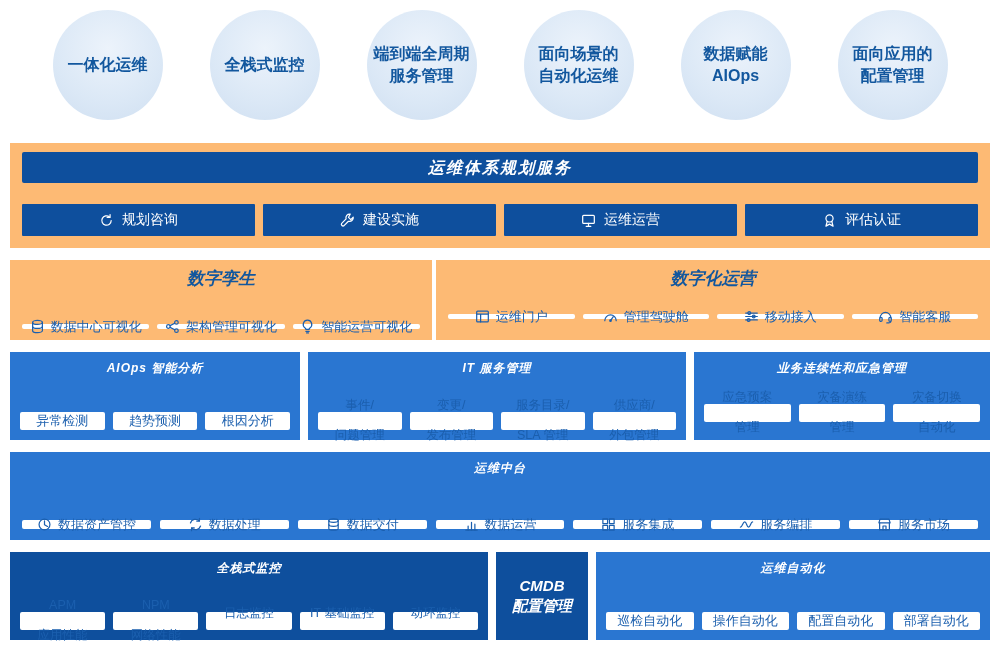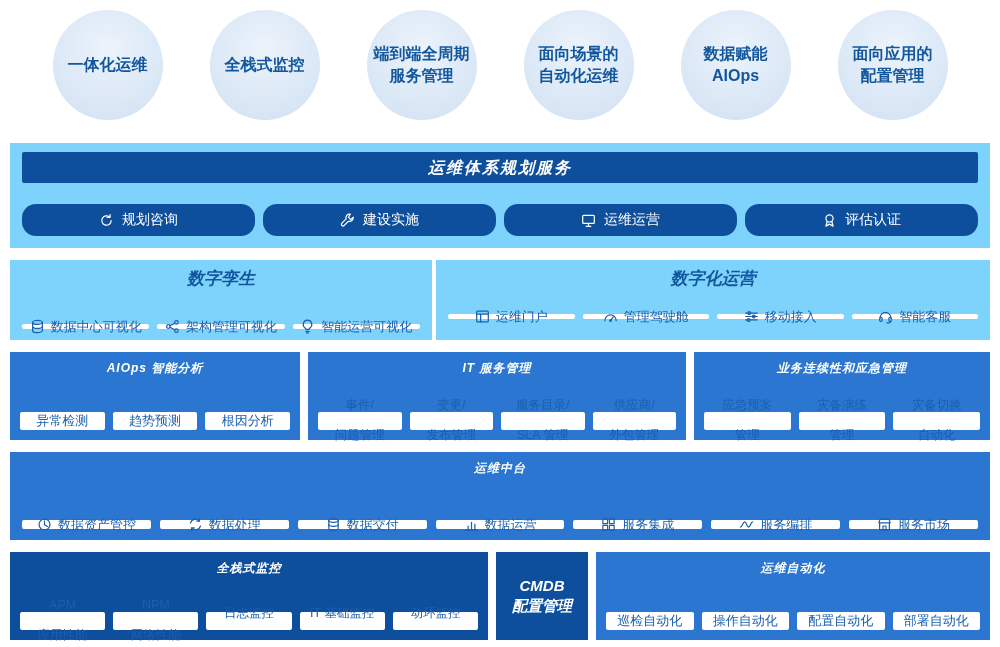--- a/index.html
+++ b/index.html
@@ -11,51 +11,51 @@
   
   .circles{position:absolute;top:10px;left:0;width:1000px;display:flex;justify-content:center;gap:47px}
   .circle{
     width:110px;height:110px;border-radius:50%;
     background:radial-gradient(circle at 50% 35%, #ecf3fb 0%, #dbe8f6 60%, #cfdff1 100%);
     display:flex;flex-direction:column;align-items:center;justify-content:center;
     color:#12579e;font-weight:bold;font-size:16px;text-align:center;line-height:1.4;
   }
   
   .panel{position:absolute;display:flex;flex-direction:column;justify-content:space-between}
-  .gray-panel{background:#7dd3fc}
+  .gray-panel{background:#fdba74}
   .blue-panel{background:#2a76d1}
   .navy-panel{background:#0e4f9d}
   .sec-title{text-align:center;font-weight:bold;font-style:italic;flex:none}
   .sec-title.on-gray{color:#12579e;font-size:17px}
   .sec-title.on-blue{color:#fff;font-size:12px;letter-spacing:1px}
   .items{display:flex;gap:8px}
   .items>div{flex:1}
   
   .witem{
     background:#fff;color:#1b5fae;border-radius:2px;font-size:13px;
     display:flex;align-items:center;justify-content:center;gap:6px;white-space:nowrap;margin-top:24px;
   }
   .witem.two{flex-direction:column;gap:14px;line-height:1.25;font-size:12.5px;white-space:normal;text-align:center}
   
   .navy-btn{
-    background:#0e4f9d;color:#fff;border-radius:14px;font-size:14px;height:32px;
+    background:#0e4f9d;color:#fff;border-radius:1px;font-size:14px;height:32px;
     display:flex;align-items:center;justify-content:center;gap:8px;
   }
   .hdr-bar{
     background:#0e4f9d;color:#fff;font-weight:bold;font-style:italic;font-size:16px;
     height:31px;line-height:31px;text-align:center;letter-spacing:2px;border-radius:2px;
   }
   
   .r2{left:10px;top:143px;width:980px;height:105px;padding:9px 12px 12px}
   .r3a{left:10px;top:260px;width:422px;height:80px;padding:7px 12px 11px}
   .r3b{left:436px;top:260px;width:554px;height:80px;padding:7px 12px 22px}
   .r3a .items,.r3b .items{height:29px}
   .r4a{left:10px;top:352px;width:290px;height:88px;padding:8px 10px 10px}
   .r4b{left:308px;top:352px;width:378px;height:88px;padding:8px 10px 10px}
-  .r4c{left:694px;top:352px;width:296px;height:88px;padding:8px 10px 10px}
+  .r4c{left:694px;top:352px;width:296px;height:88px;padding:8px 10px 18px}
   .r4a .items,.r4b .items,.r4c .items{height:42px}
   .r5{left:10px;top:452px;width:980px;height:88px;padding:8px 12px 11px}
   .r5 .items{height:33px;gap:9px}
   .r6a{left:10px;top:552px;width:478px;height:88px;padding:8px 10px 10px}
   .r6b{left:496px;top:552px;width:92px;height:88px;align-items:center;justify-content:center;gap:3px;
        color:#fff;font-weight:bold;font-style:italic;font-size:15px;text-align:center}
   .r6c{left:596px;top:552px;width:394px;height:88px;padding:8px 10px 10px}
   .r6a .items,.r6c .items{height:42px}
   
   .ic{width:15px;height:15px;flex:none;fill:none;stroke:currentColor;stroke-width:1.3;stroke-linecap:round;stroke-linejoin:round}

